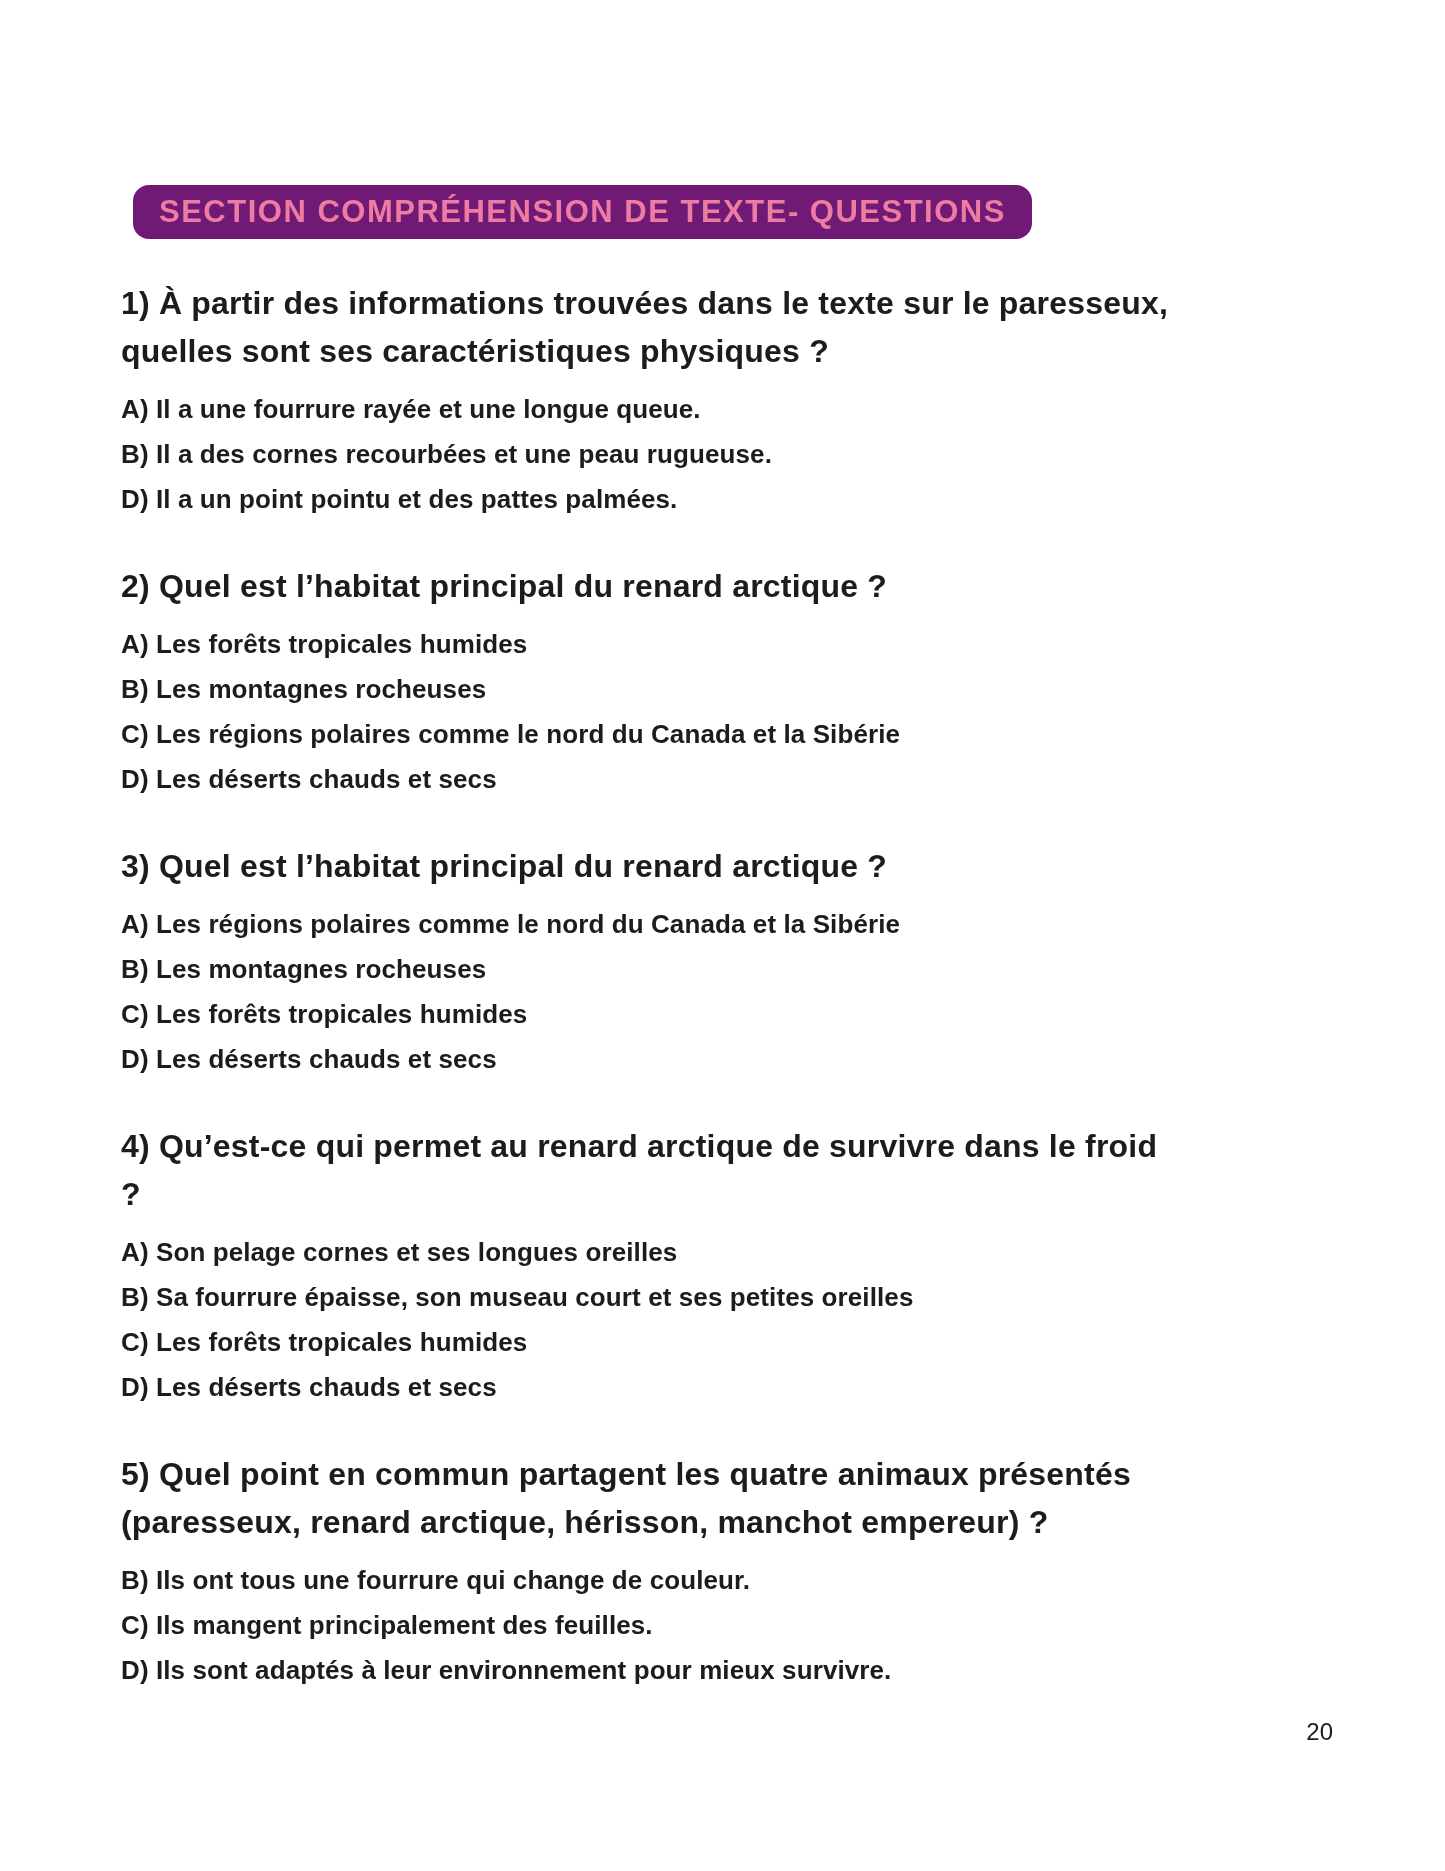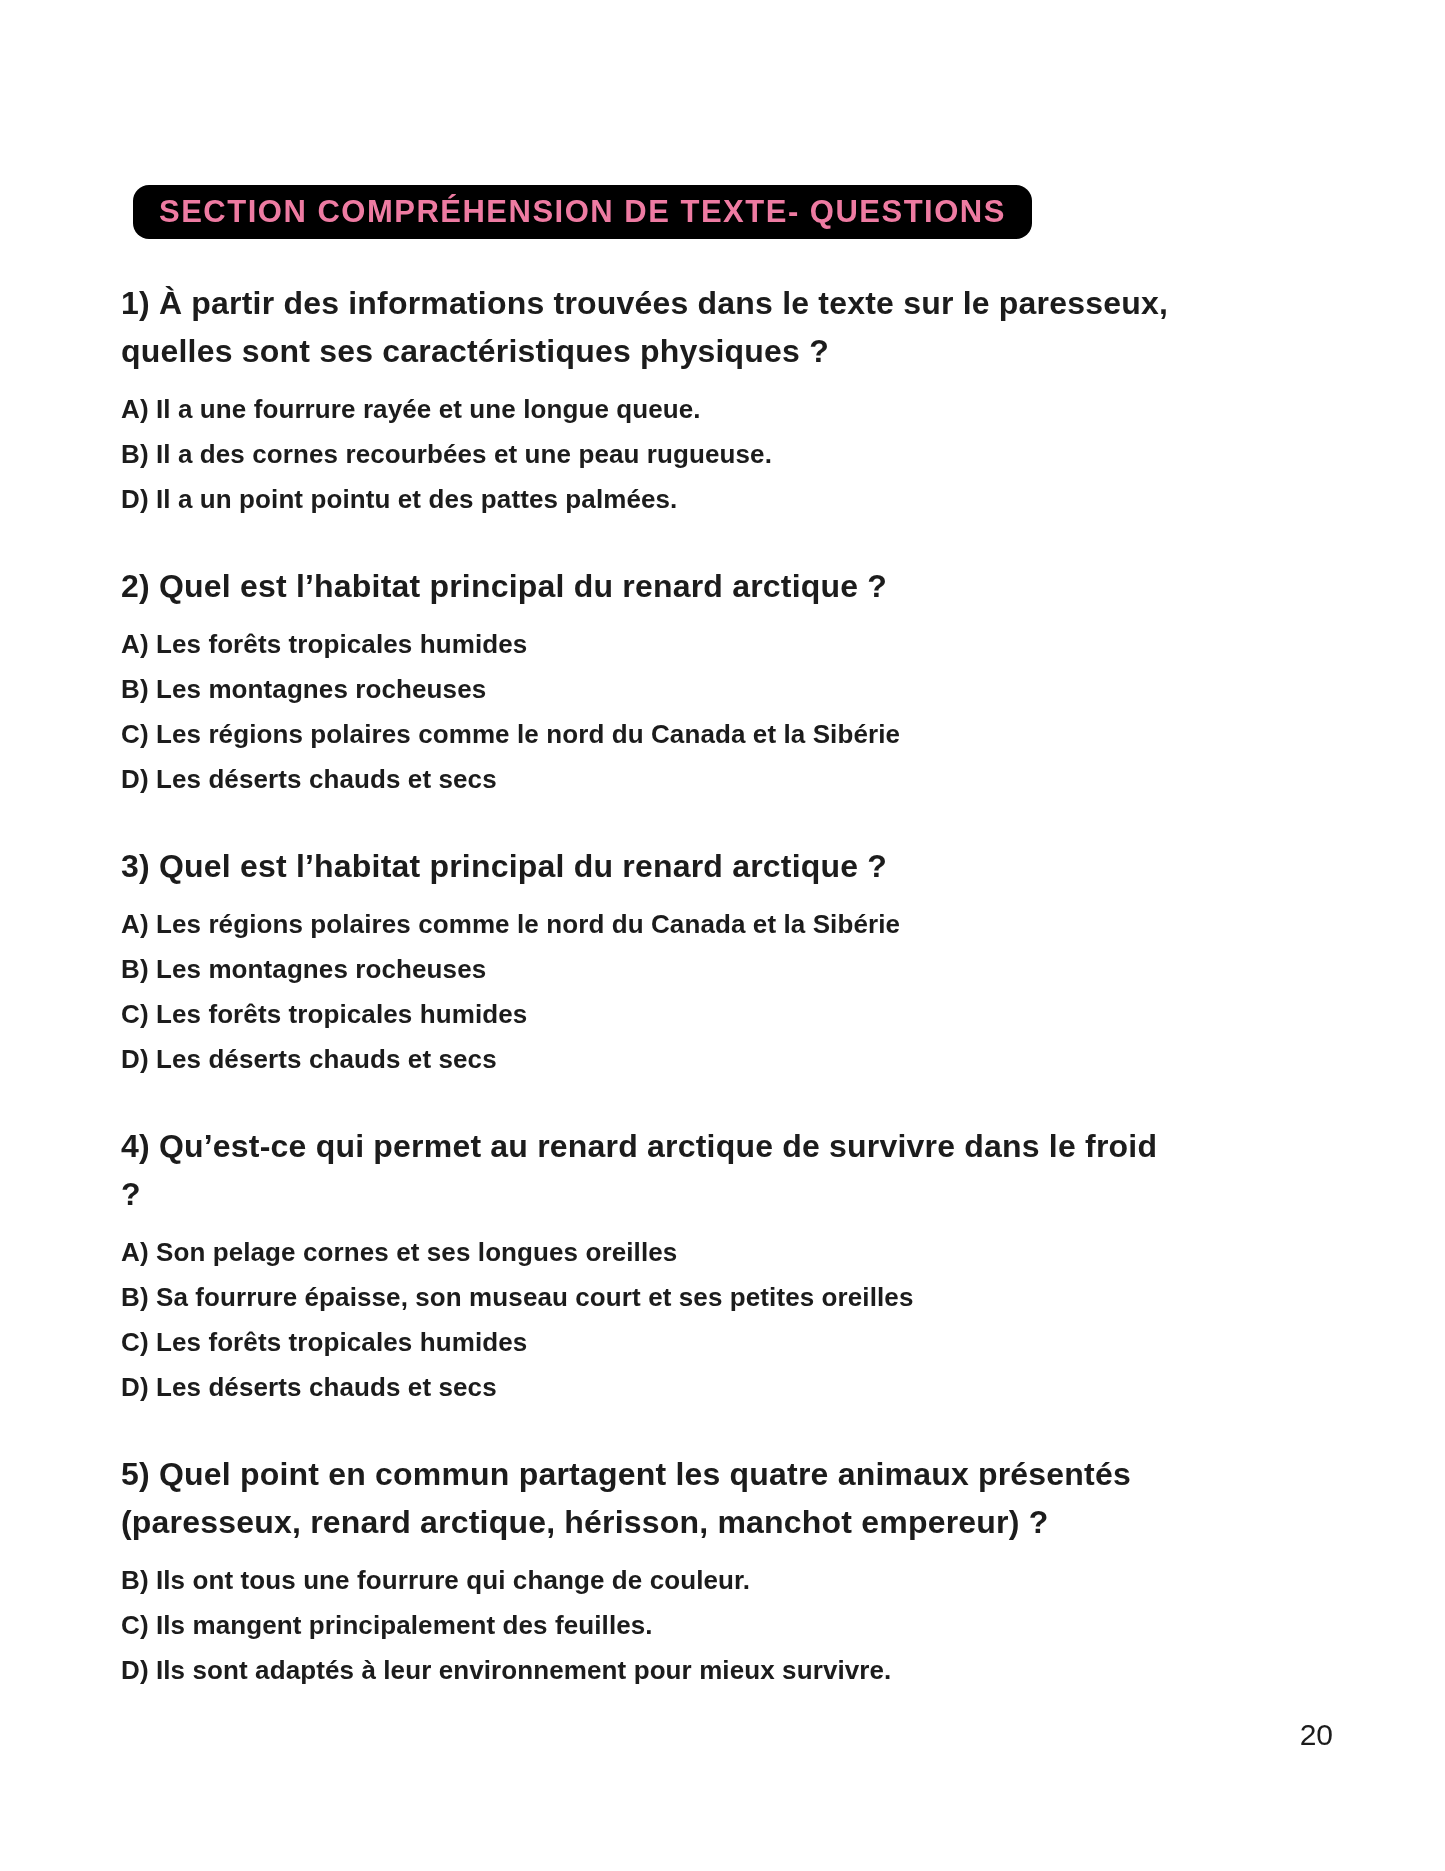--- a/index.html
+++ b/index.html
@@ -14,21 +14,21 @@
     color: #1c1c1c;
     position: relative;
     overflow: hidden;
   }
   .content {
     padding: 185px 115px 0 121px;
   }
   .section-badge {
     display: inline-block;
     margin-left: 12px;
-    background: #000000;
+    background: #701a75;
     color: #ee7ba2;
     font-weight: 900;
     font-size: 31px;
     letter-spacing: 1.5px;
     line-height: 1;
     padding: 11px 26px 12px 26px;
     border-radius: 16px;
     white-space: nowrap;
   }
   .question {
@@ -50,21 +50,21 @@
   .option {
     font-size: 26px;
     line-height: 45px;
     font-weight: 700;
     letter-spacing: 0.1px;
   }
   .page-number {
     position: absolute;
     top: 1718px;
     right: 112px;
-    font-size: 30px;
+    font-size: 24px;
     font-weight: 400;
     color: #1c1c1c;
   }
 </style>
 </head>
 <body>
 
 <div class="content">
 
   <div class="section-badge">SECTION COMPRÉHENSION DE TEXTE- QUESTIONS</div>

